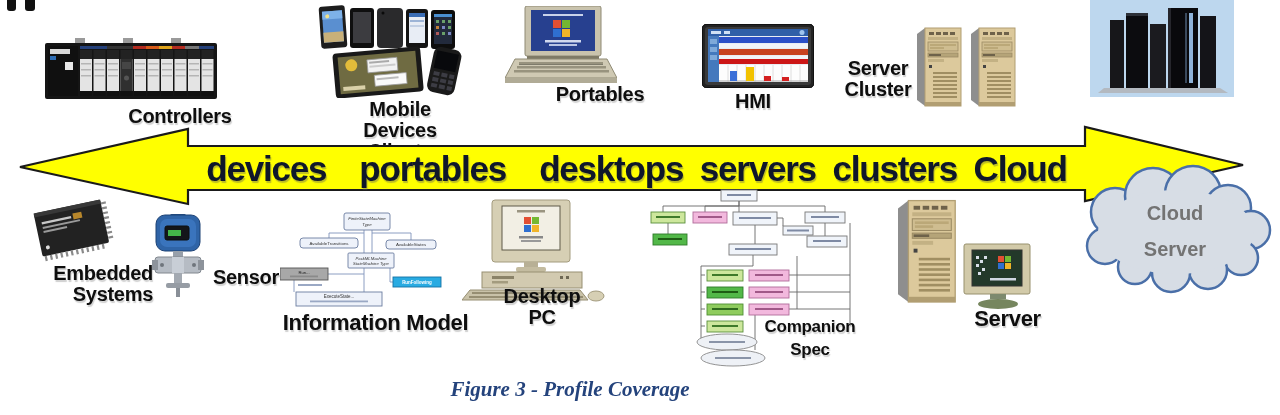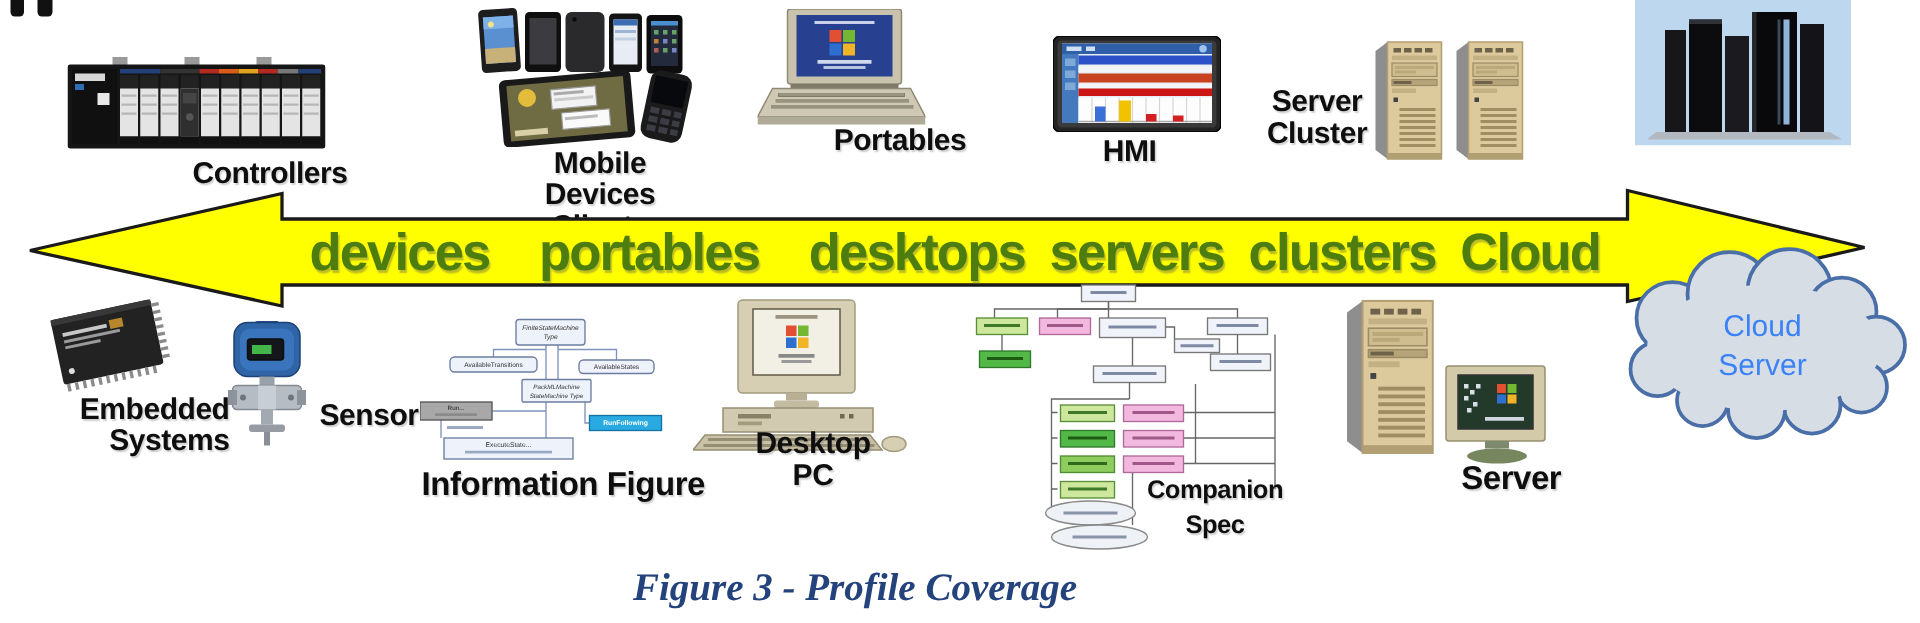--- a/index.html
+++ b/index.html
@@ -5,28 +5,28 @@
   html,body{margin:0;padding:0;background:#fff;}
   #stage{position:relative;width:1280px;height:415px;background:#fff;overflow:hidden;
          font-family:"Liberation Sans",sans-serif;}
   .abs{position:absolute;}
   .lbl{position:absolute;font-weight:bold;color:#0e0e0e;text-align:center;
        white-space:pre-line;font-size:20px;line-height:21px;letter-spacing:-0.3px;
        text-shadow:1px 1.5px 1px rgba(120,120,120,0.35);}
   .lbl.left{text-align:left;}
   #arrow-label{position:absolute;left:188px;top:147px;width:897px;height:44px;
        line-height:44px;text-align:center;font-size:35px;font-weight:bold;
-       letter-spacing:-1.2px;word-spacing:8px;white-space:pre;color:#4d7c0f;
+       letter-spacing:-1.2px;word-spacing:8px;white-space:pre;color:#0f172a;
        text-shadow:1px 2px 1px rgba(90,90,90,0.4);}
   #cloud-label{position:absolute;left:1095px;top:186px;width:160px;height:90px;
        display:flex;align-items:center;justify-content:center;text-align:center;
-       font-size:20px;line-height:26px;font-weight:normal;color:#3b82f6;white-space:pre-line;}
+       font-size:20px;line-height:36px;font-weight:bold;color:#737373;white-space:pre-line;}
   #figure-caption{position:absolute;left:300px;top:377px;width:540px;text-align:center;
        font-family:"Liberation Serif",serif;font-style:italic;font-weight:bold;
-       font-size:26px;color:#24437C;}
+       font-size:21px;color:#24437C;}
   .artifact-mark{position:absolute;top:0;background:#111;height:11px;border-radius:0 0 3px 3px;}
   svg{display:block;}
   text.tiny{font-family:"Liberation Sans",sans-serif;}
 </style>
 </head>
 <body>
 
 <div id="stage">
 
   <svg width="0" height="0" style="position:absolute" aria-hidden="true">
@@ -332,21 +332,21 @@
       <text class="tiny" x="24" y="73.5" font-size="4.2" text-anchor="middle" fill="#1a1a1a">Run...</text>
       <rect x="10" y="75.5" width="28" height="1.8" fill="#8a8a8a"></rect>
       <rect x="113" y="77" width="48" height="10" fill="#29abe2" stroke="#1572a5" stroke-width="0.9"></rect>
       <text class="tiny" x="137" y="83.5" font-size="4.5" font-weight="bold" fill="#fff" text-anchor="middle">RunFollowing</text>
       <rect x="16" y="92" width="86" height="14" fill="#eef2fa" stroke="#6b7da0" stroke-width="0.9"></rect>
       <text class="tiny" x="59" y="98" font-size="4.5" text-anchor="middle">ExecuteState...</text>
       <rect x="30" y="100.5" width="58" height="1.8" fill="#9aa8c4"></rect>
       <rect x="18" y="84" width="24" height="2" fill="#9aa8c4"></rect>
     </g>
   </svg>
-  <div class="lbl" style="left:268px;top:312px;width:215px;font-size:22px;">Information Figure</div>
+  <div class="lbl" style="left:268px;top:312px;width:215px;font-size:22px;">Information Model</div>
 
   <svg class="abs" style="left:462px;top:198px" width="145" height="106" viewBox="0 0 145 106">
     <rect x="30" y="2" width="78" height="62" rx="3" fill="#d6cfb4" stroke="#a39b7e"></rect>
     <rect x="40" y="8" width="58" height="44" fill="#f2efe4" stroke="#5f5a48" stroke-width="1"></rect>
     <rect x="55" y="12" width="28" height="2.5" fill="#9a9480"></rect>
     <rect x="62" y="19" width="7" height="7" fill="#e34f33"></rect>
       <rect x="70" y="19" width="7" height="7" fill="#74b832"></rect>
     <rect x="62" y="27" width="7" height="7" fill="#2f6fd0"></rect>
       <rect x="70" y="27" width="7" height="7" fill="#f0b428"></rect>
     <rect x="57" y="38" width="24" height="2.5" fill="#888"></rect>

